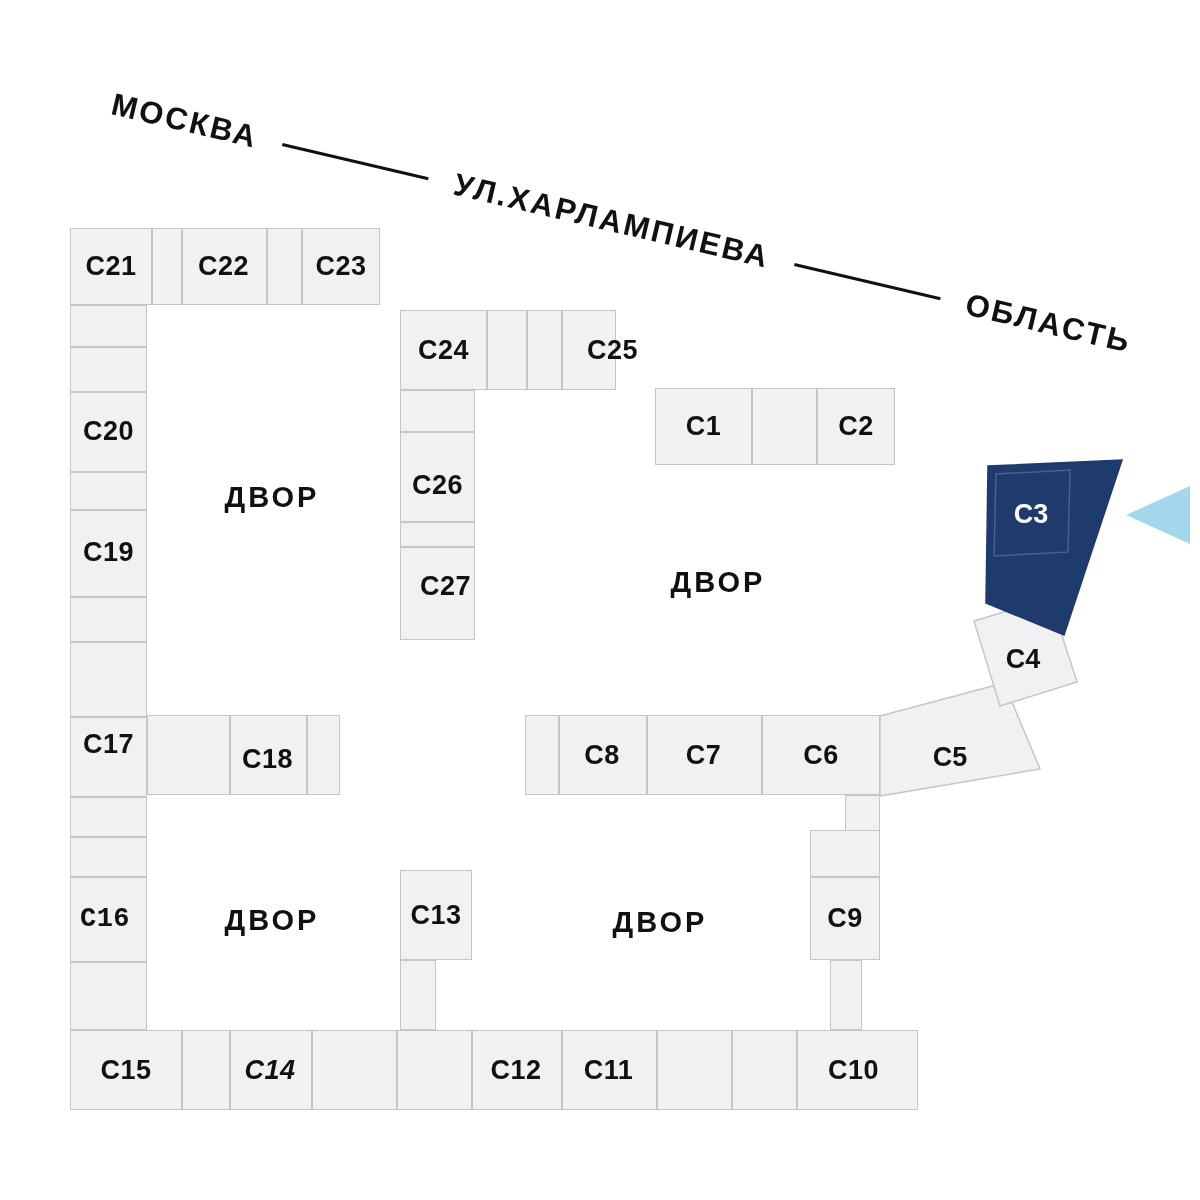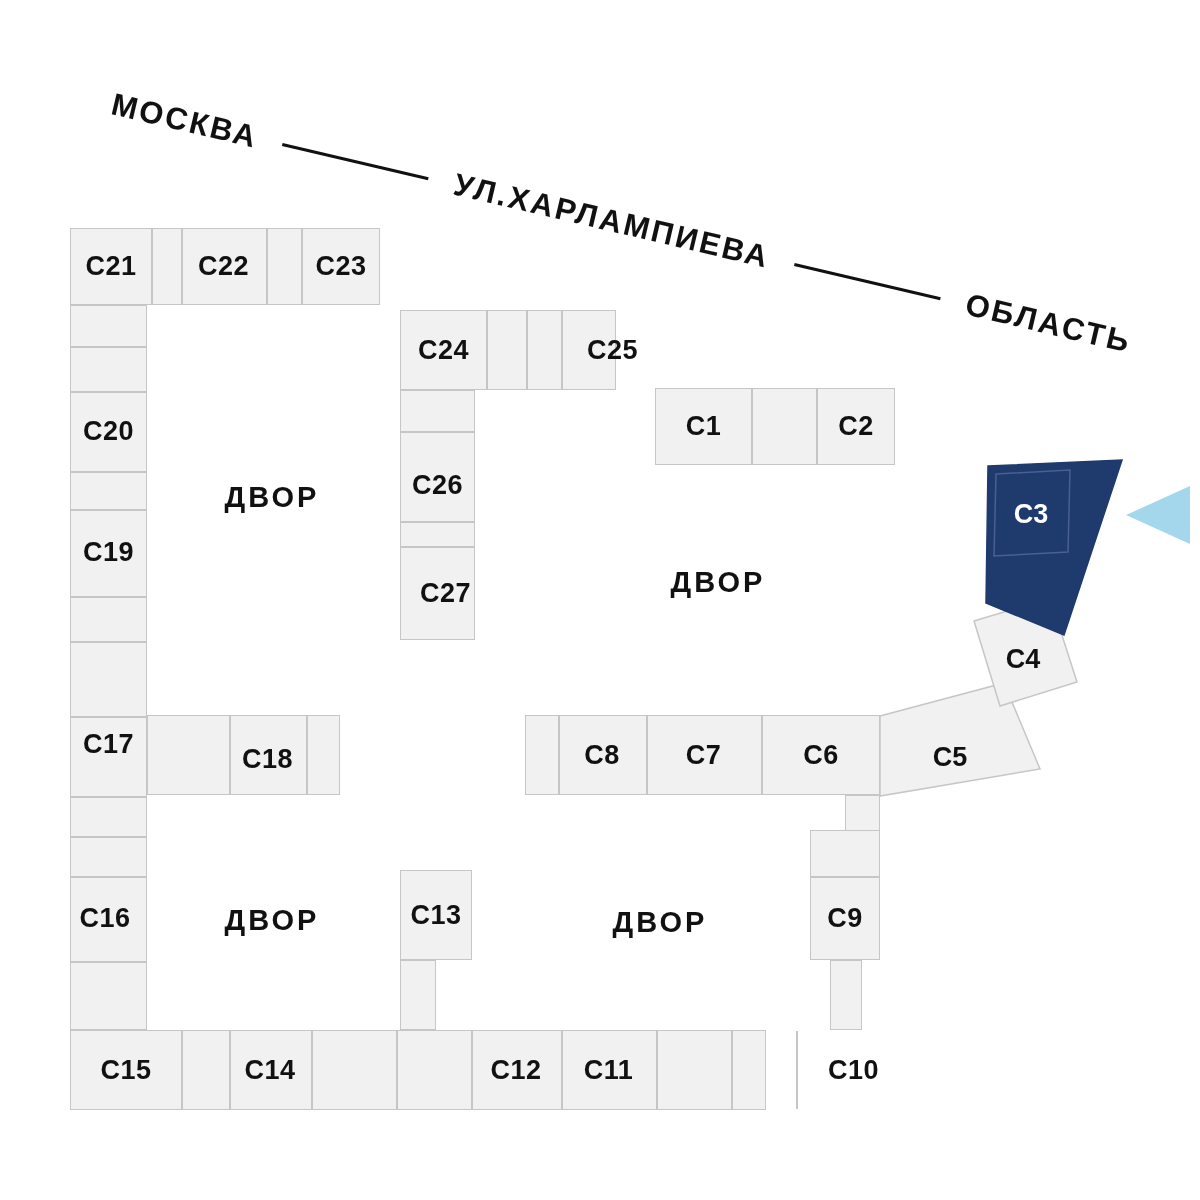--- a/index.html
+++ b/index.html
@@ -87,60 +87,60 @@
     <i class="hd" style="top:290px"></i>
     <i class="hd" style="top:335px"></i>
     <i class="hd" style="top:410px"></i>
     <i class="hd" style="top:490px"></i>
     <i class="hd" style="top:530px"></i>
     <i class="hd" style="top:570px"></i>
     <i class="hd" style="top:655px"></i>
     <span class="lbl" style="left:0; right:0; top:85px;  height:80px;border-radius:22px;">С20</span>
     <span class="lbl" style="left:0; right:0; top:203px; height:87px;">С19</span>
     <span class="lbl" style="left:0; right:0; top:410px; height:56px;">С17</span>
-    <span class="lbl" style="left:0; right:7px; top:570px; height:85px;">С16</span>
+    <span class="lbl" style="left:0; right:7px; top:570px; height:85px;font-family:Liberation Mono, monospace;">С16</span>
   </div>
 
   <div class="b" style="left:147px; top:715px; width:193px; height:80px;">
     <i class="vd" style="left:81px"></i>
     <i class="vd" style="left:158px"></i>
     <span class="lbl" style="left:81px; top:8px; bottom:0; width:77px;">С18</span>
   </div>
 
-  <div class="b" style="left:70px; top:1030px; width:696px; height:80px;text-align:center;">
+  <div class="b" style="left:70px; top:1030px; width:848px; height:80px;text-align:center;">
     <i class="vd" style="left:110px"></i>
     <i class="vd" style="left:158px"></i>
     <i class="vd" style="left:240px"></i>
     <i class="vd" style="left:325px"></i>
     <i class="vd" style="left:400px"></i>
     <i class="vd" style="left:490px"></i>
     <i class="vd" style="left:585px"></i>
     <i class="vd" style="left:660px"></i>
     <i class="vd" style="left:725px"></i>
     <span class="lbl" style="left:0;     top:0; bottom:0; width:110px;">С15</span>
-    <span class="lbl" style="left:158px; top:0; bottom:0; width:82px;">С14</span>
+    <span class="lbl" style="left:158px; top:0; bottom:0; width:82px;font-style:italic;">С14</span>
     <span class="lbl" style="left:400px; top:0; bottom:0; width:90px;">С12</span>
     <span class="lbl" style="left:490px; top:0; bottom:0; width:95px;">С11</span>
     <span class="lbl" style="left:725px; top:0; bottom:0; width:115px;">С10</span>
   </div>
 
   <div class="b" style="left:400px; top:310px; width:216px; height:80px;">
     <i class="vd" style="left:85px"></i>
     <i class="vd" style="left:125px"></i>
     <i class="vd" style="left:160px"></i>
     <span class="lbl" style="left:0; top:0; bottom:0; width:85px;">С24</span>
     <span class="lbl" style="left:160px; top:0; bottom:0; width:80px;padding-left:23px;">С25</span>
   </div>
 
   <div class="b" style="left:400px; top:390px; width:75px; height:250px;">
     <i class="hd" style="top:40px"></i>
     <i class="hd" style="top:130px"></i>
     <i class="hd" style="top:155px"></i>
     <span class="lbl" style="left:0; right:0; top:40px;  height:108px;">С26</span>
-    <span class="lbl" style="left:0; right:0; top:155px; height:95px;margin-left:16px;">С27</span>
+    <span class="lbl" style="left:0; right:0; top:148px; height:95px;margin-left:16px;">С27</span>
   </div>
 
   <div class="b" style="left:400px; top:870px; width:72px; height:90px;text-align:right;">
     <span class="lbl" style="inset:0;">С13</span>
   </div>
   <div class="b" style="left:400px; top:960px; width:36px; height:70px;"></div>
 
   <div class="b" style="left:655px; top:388px; width:240px; height:77px;padding-left:40px;">
     <i class="vd" style="left:95px"></i>
     <i class="vd" style="left:160px"></i>

